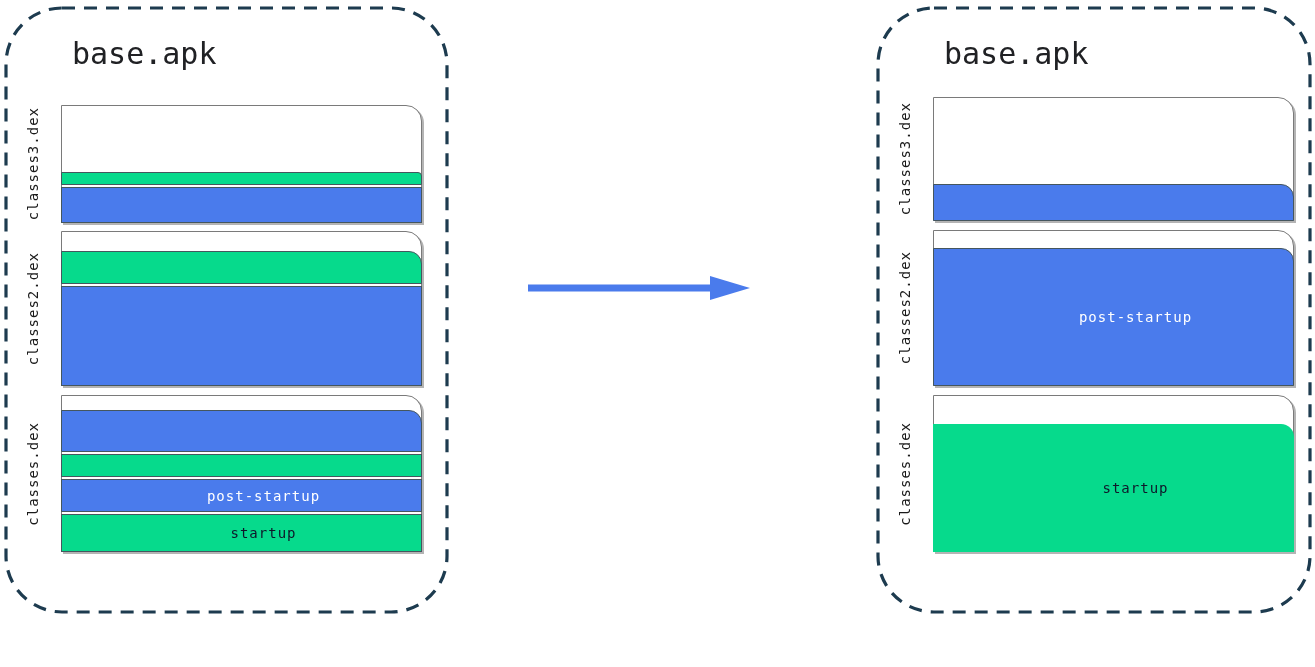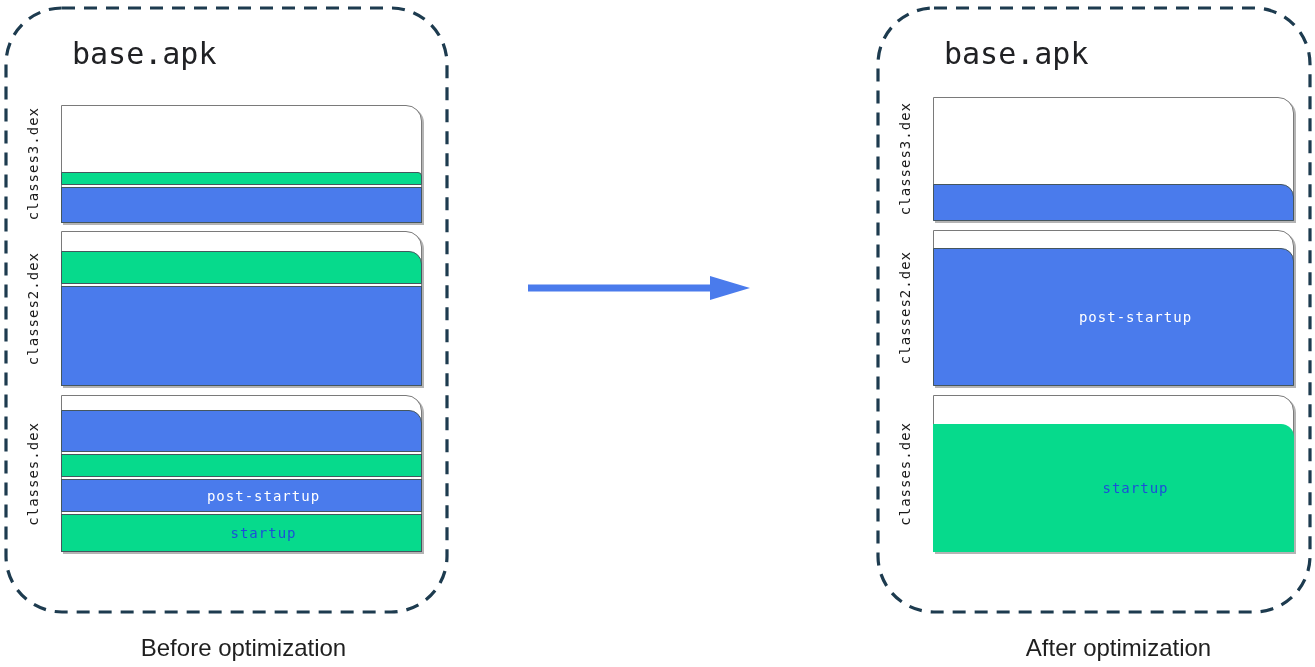--- a/index.html
+++ b/index.html
@@ -51,21 +51,21 @@
   .seg--colored + .seg--colored, .seg--free + .seg--colored { margin-top:2px;padding-left:44px; }
   .seg--colored:last-child { margin-bottom:-1px; }
   .seg--flat { border:none; }
   .seg--startup      { background:var(--green,#06DA8C); }
   .seg--post_startup { background:var(--blue,#4A7BEC); }
   .seg-label {
     font-family:"DejaVu Sans Mono","Liberation Mono",monospace;
     font-size:14px; letter-spacing:1px; white-space:nowrap;
   }
   .seg--post_startup .seg-label { color:#ffffff; }
-  .seg--startup      .seg-label { color:#1d4ed8; }
+  .seg--startup      .seg-label { color:#0f172a; }
 
   .arrow { position:absolute; left:524px; top:275px; }
   .arrow line    { stroke:var(--arrow,#4A7BEC); stroke-width:7; }
   .arrow polygon { fill:var(--arrow,#4A7BEC); }
 
   .caption {
     position:absolute; top:634px; width:361px; text-align:center;
     font-size:24px; color:#1f1f1f;
   }
   .caption--before { left:63px;  }
@@ -159,16 +159,14 @@
           <div class="page">
             <div class="seg seg--free" style="height: 26px;"></div>
             <div class="seg seg--colored seg--startup seg--flat" style="height: 128px; border-top-right-radius: 13px;">
               <span class="seg-label">startup</span>
             </div>
           </div>
         </div>
       </div>
   </section>
 
-  <div class="caption caption--before">Before optimization</div>
-  <div class="caption caption--after">After optimization</div>
 
 </div>
 
 </body></html>

